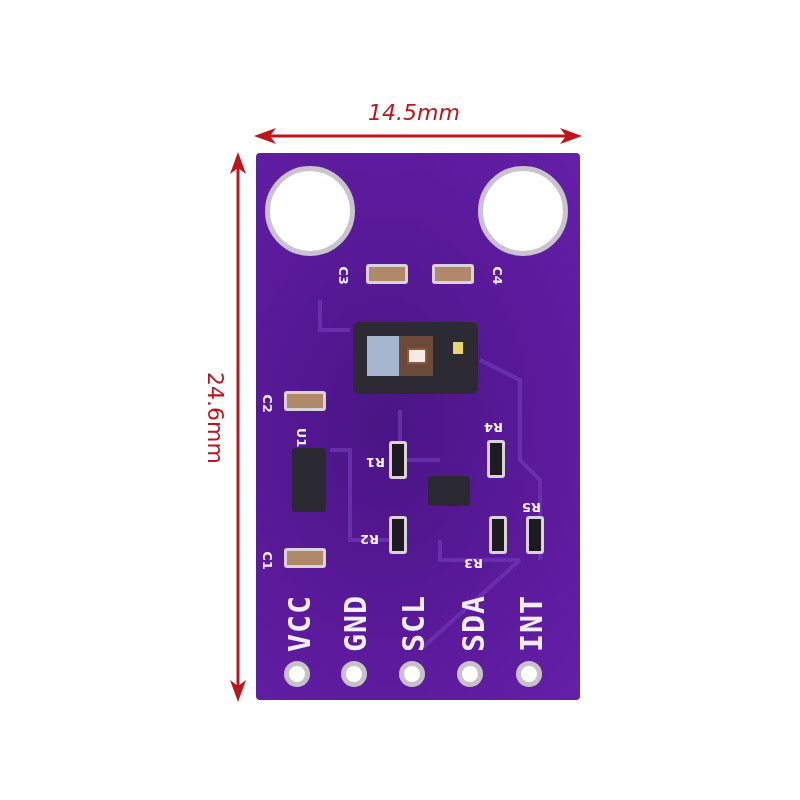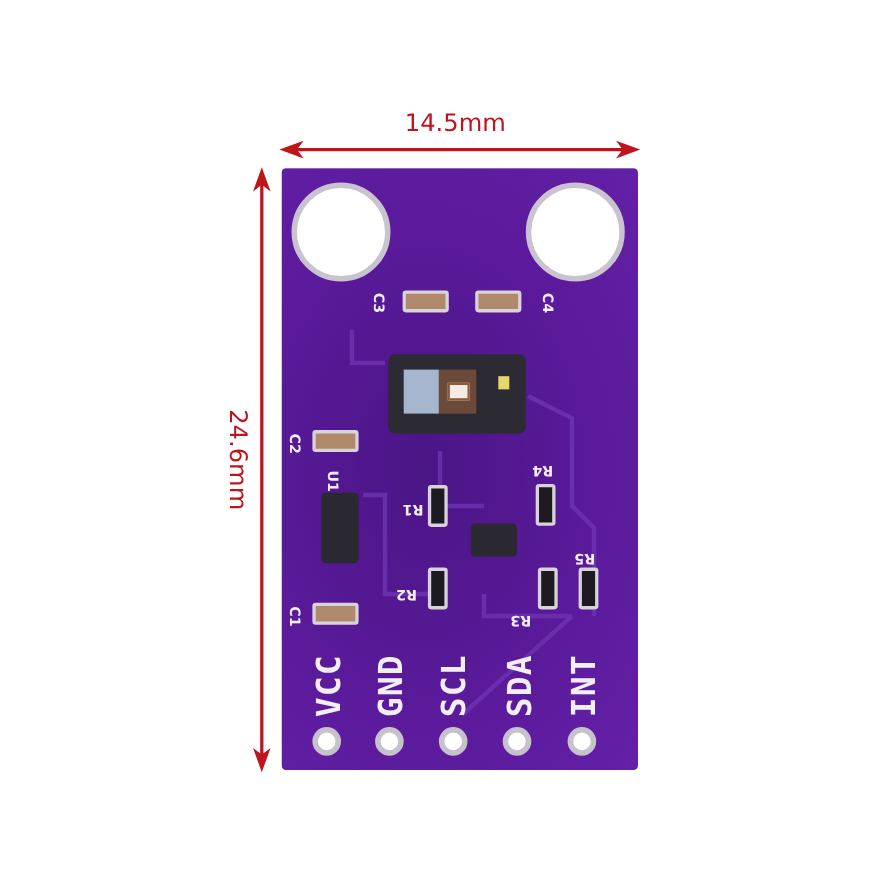--- a/index.html
+++ b/index.html
@@ -1,18 +1,18 @@
 <!DOCTYPE html>
 <html><head>
 <meta charset="utf-8">
 <style>
   html,body{margin:0;padding:0;background:#ffffff;}
   body{width:800px;height:800px;position:relative;overflow:hidden;font-family:"Liberation Sans",sans-serif;}
   .dim-text{position:absolute;color:#c0141c;font-size:22px;font-family:"DejaVu Sans",sans-serif;}
-  #dim-w-label{left:368px;top:100px;}
+  #dim-w-label{left:368px;top:100px;font-style:italic;}
   #dim-h-label{left:196px;top:372px;transform:rotate(90deg);transform-origin:left top;left:228px;}
   svg.overlay{position:absolute;left:0;top:0;}
   .board{position:absolute;left:256px;top:153px;width:324px;height:547px;background:#5a1a9a;border-radius:4px;
     background-image:radial-gradient(ellipse at 40% 50%,#4a1585 0%,#5a1a9a 55%,#6420a8 100%);}
   .hole{position:absolute;border-radius:50%;background:#fff;box-sizing:border-box;border:5px solid #c9c3cf;}
   .pin{position:absolute;width:26px;height:26px;border-radius:50%;background:#fff;box-sizing:border-box;border:5px solid #c7c1cc;}
   .pin-label{position:absolute;color:#f2eef6;font-weight:bold;font-size:30px;font-family:"DejaVu Sans Mono",monospace;
     transform:rotate(-90deg);transform-origin:left top;white-space:nowrap;letter-spacing:1px;}
   .silk{position:absolute;color:#f2eef6;font-size:13px;font-weight:bold;font-family:"DejaVu Sans",sans-serif;}
   .cap{position:absolute;width:42px;height:20px;background:#b0896a;border:3px solid #d8d3da;box-sizing:border-box;border-radius:3px;}

